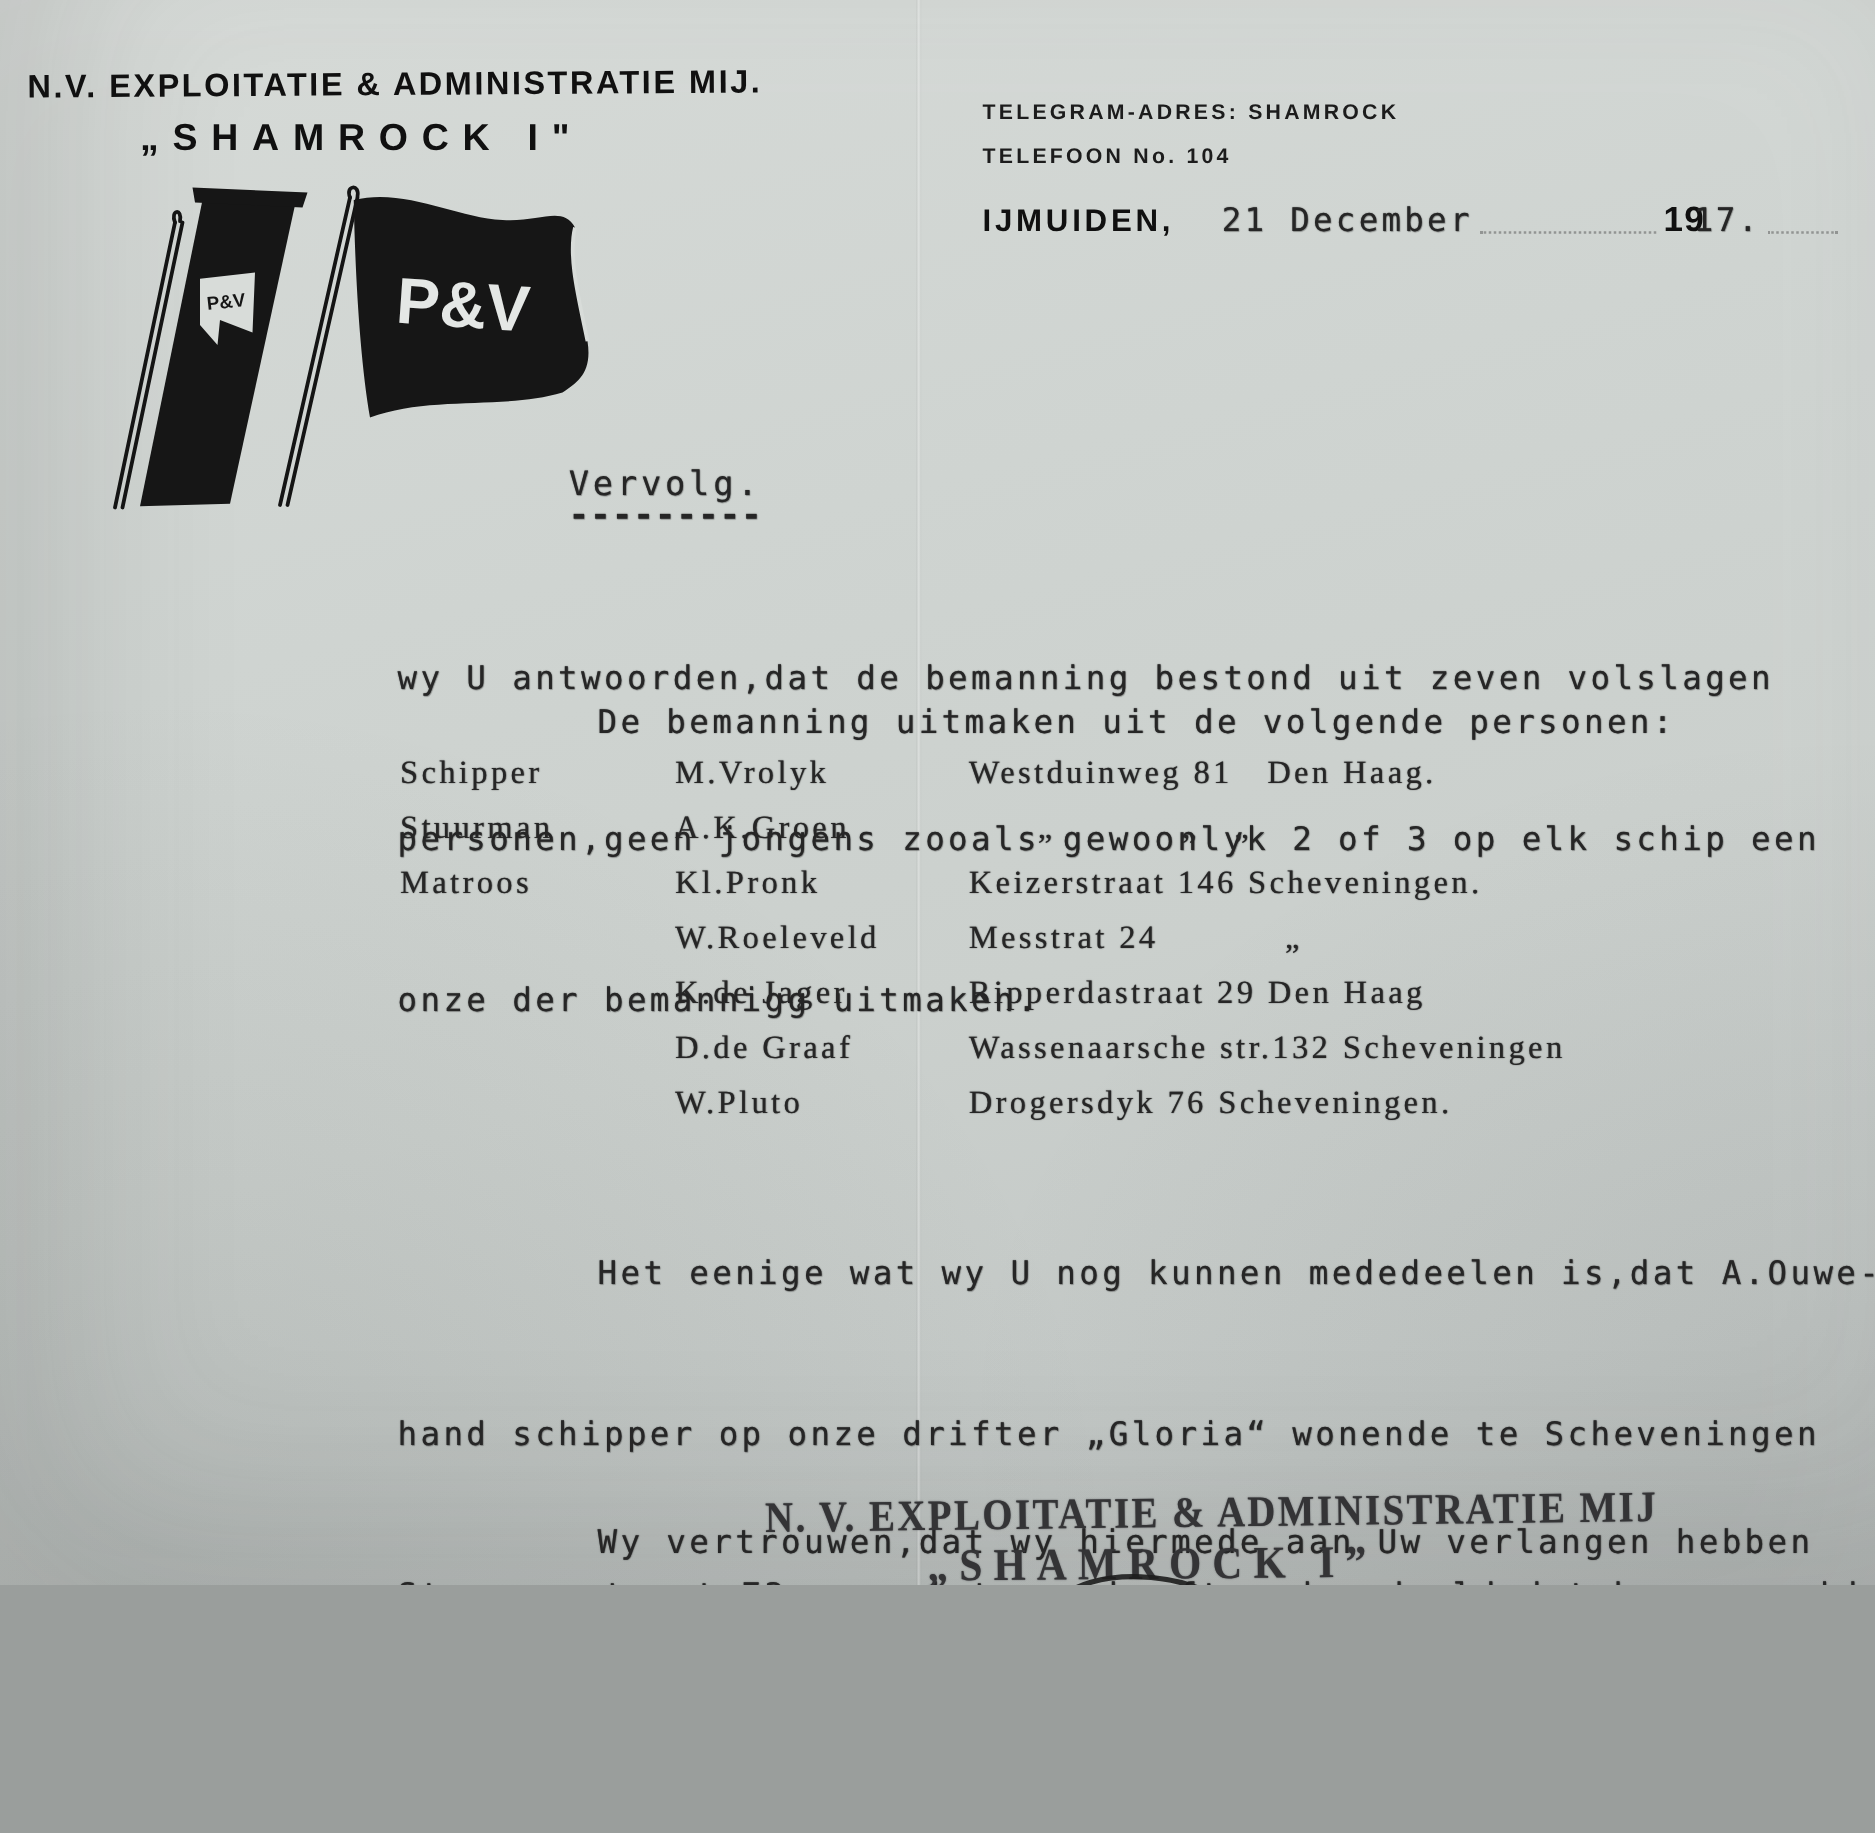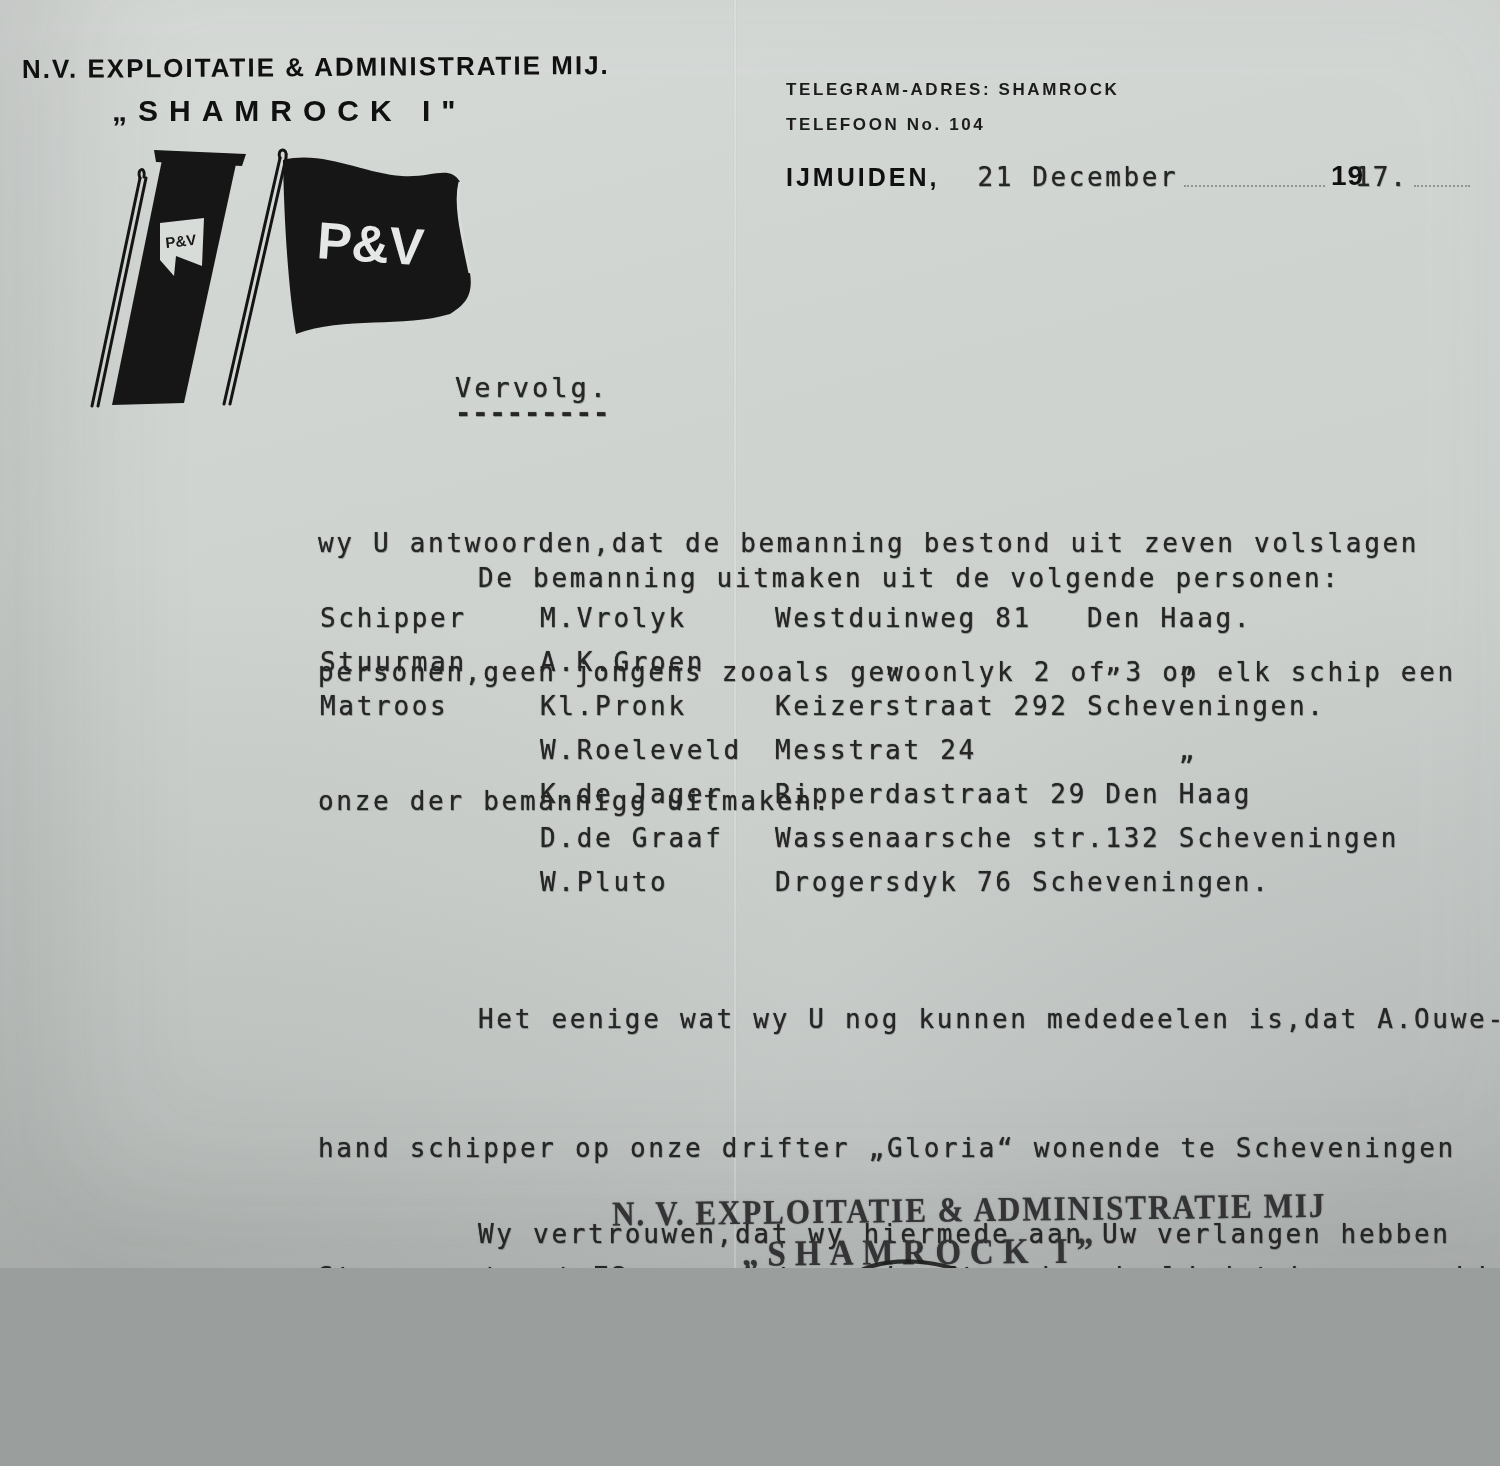--- a/index.html
+++ b/index.html
@@ -31,21 +31,21 @@
   .leader{flex:1 1 auto;border-bottom:2px dotted rgba(70,70,70,.45);transform:translateY(-5px);margin:0 6px;}
   .leader.short{flex:0 0 56px;}
   .year-print{font-size:28px;letter-spacing:1px;}
   .year-typed{margin-left:-9px;letter-spacing:2px;}
   .heading{position:absolute;left:455px;top:372px;font-size:27px;letter-spacing:3px;}
   .heading .dashes{display:block;margin-top:-6px;letter-spacing:1px;font-weight:bold;}
   .para{position:absolute;font-size:26px;letter-spacing:2.7px;line-height:43px;white-space:pre;}
   .p1{left:318px;top:436px;}
   .intro{left:478px;top:563px;position:absolute;font-size:26px;letter-spacing:2.7px;white-space:pre;}
   .crew{position:absolute;left:320px;top:603px;font-size:26px;letter-spacing:2.7px;}
-  .crew-row{display:grid;grid-template-columns:220px 235px auto;height:44px;align-items:baseline;}
+  .crew-row{display:grid;grid-template-columns:220px 235px auto;height:44px;align-items:baseline;font-family:Liberation Serif, serif;}
   .crew-row span{white-space:pre;}
   .p2{left:318px;top:912px;width:1182px;}
   .p3{left:318px;top:1127px;}
   .indent{padding-left:160px;}
   
   .stamp{font-family:"Liberation Serif",serif;font-weight:bold;color:#343436;
          text-shadow:0 0 1.2px rgba(50,50,55,.8);white-space:nowrap;}
   .stamp1{position:absolute;left:612px;top:1192px;font-size:31px;letter-spacing:2px;transform:rotate(-.7deg) scaleY(1.12);}
   .stamp2{position:absolute;left:742px;top:1234px;font-size:33px;letter-spacing:9px;transform:rotate(-.5deg) scaleY(1.1);}
   svg text{font-family:"Liberation Sans",sans-serif;}
@@ -110,21 +110,21 @@
       <span>Westduinweg 81   Den Haag.</span>
     </div>
     <div class="crew-row">
       <span>Stuurman</span>
       <span>A.K.Groen</span>
       <span>      „           „   „</span>
     </div>
     <div class="crew-row">
       <span>Matroos</span>
       <span>Kl.Pronk</span>
-      <span>Keizerstraat 292 Scheveningen.</span>
+      <span>Keizerstraat 146 Scheveningen.</span>
     </div>
     <div class="crew-row">
       <span></span>
       <span>W.Roeleveld</span>
       <span>Messtrat 24           „</span>
     </div>
     <div class="crew-row">
       <span></span>
       <span>K.de Jager</span>
       <span>Ripperdastraat 29 Den Haag</span>

